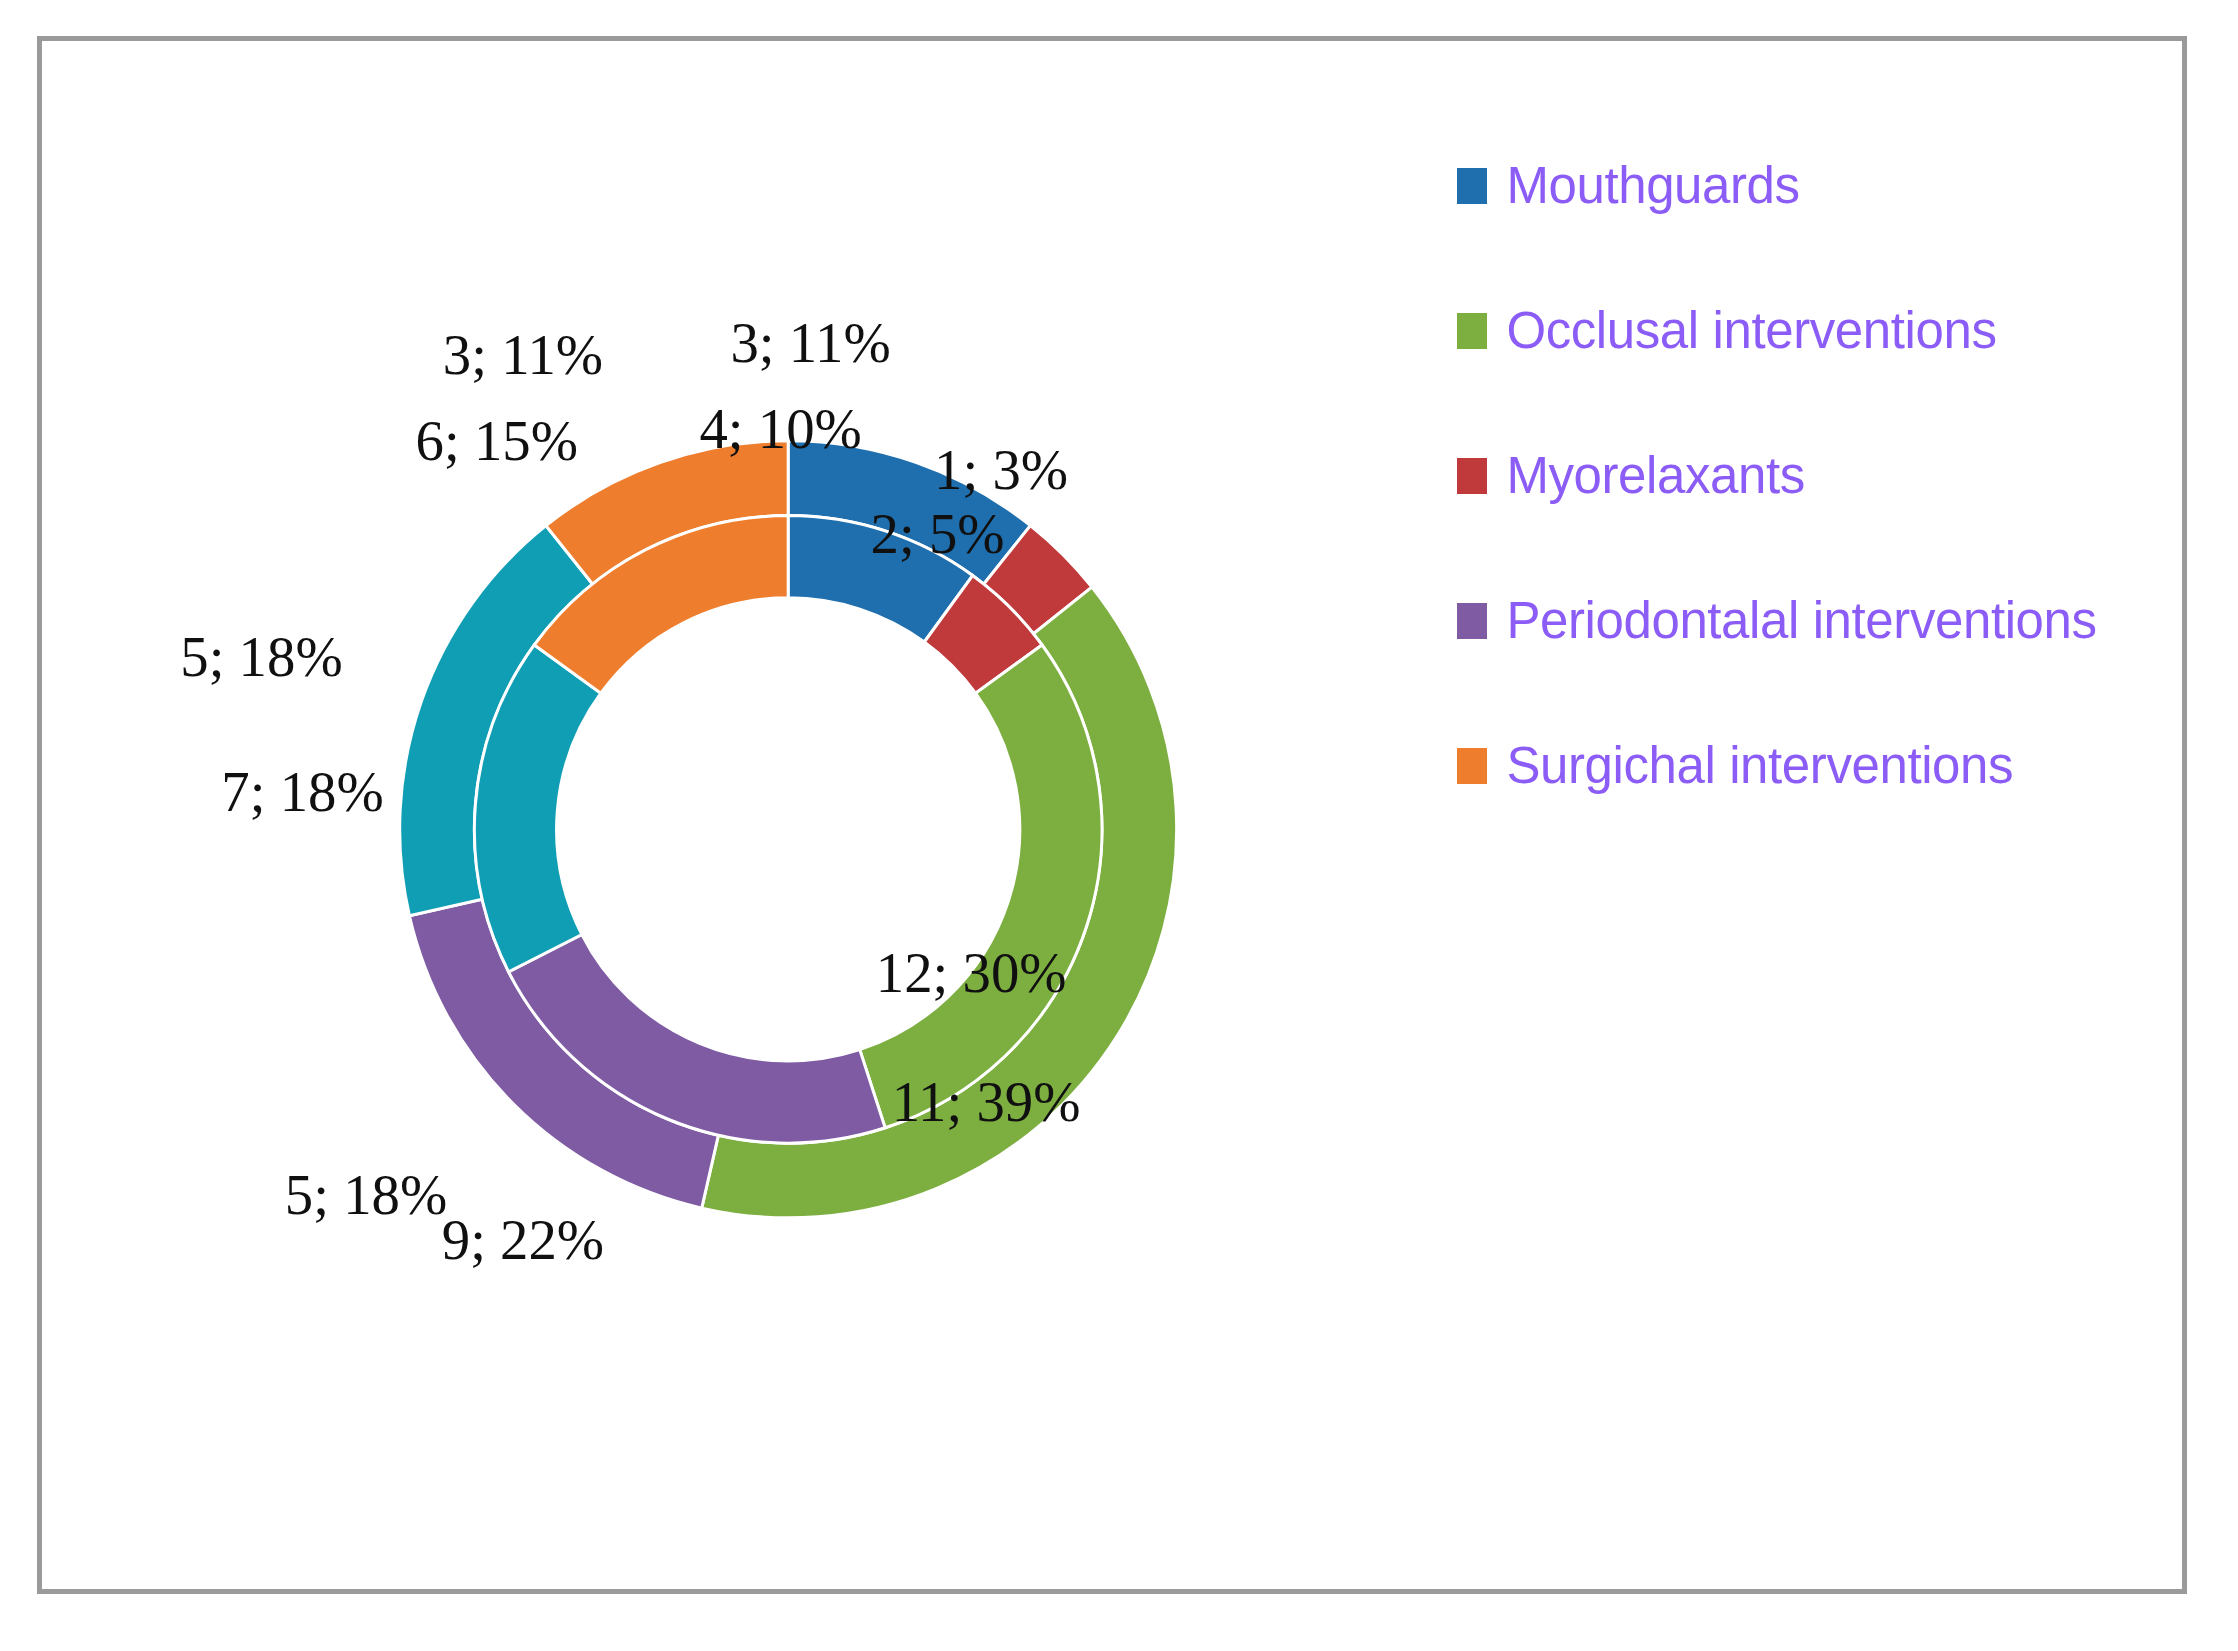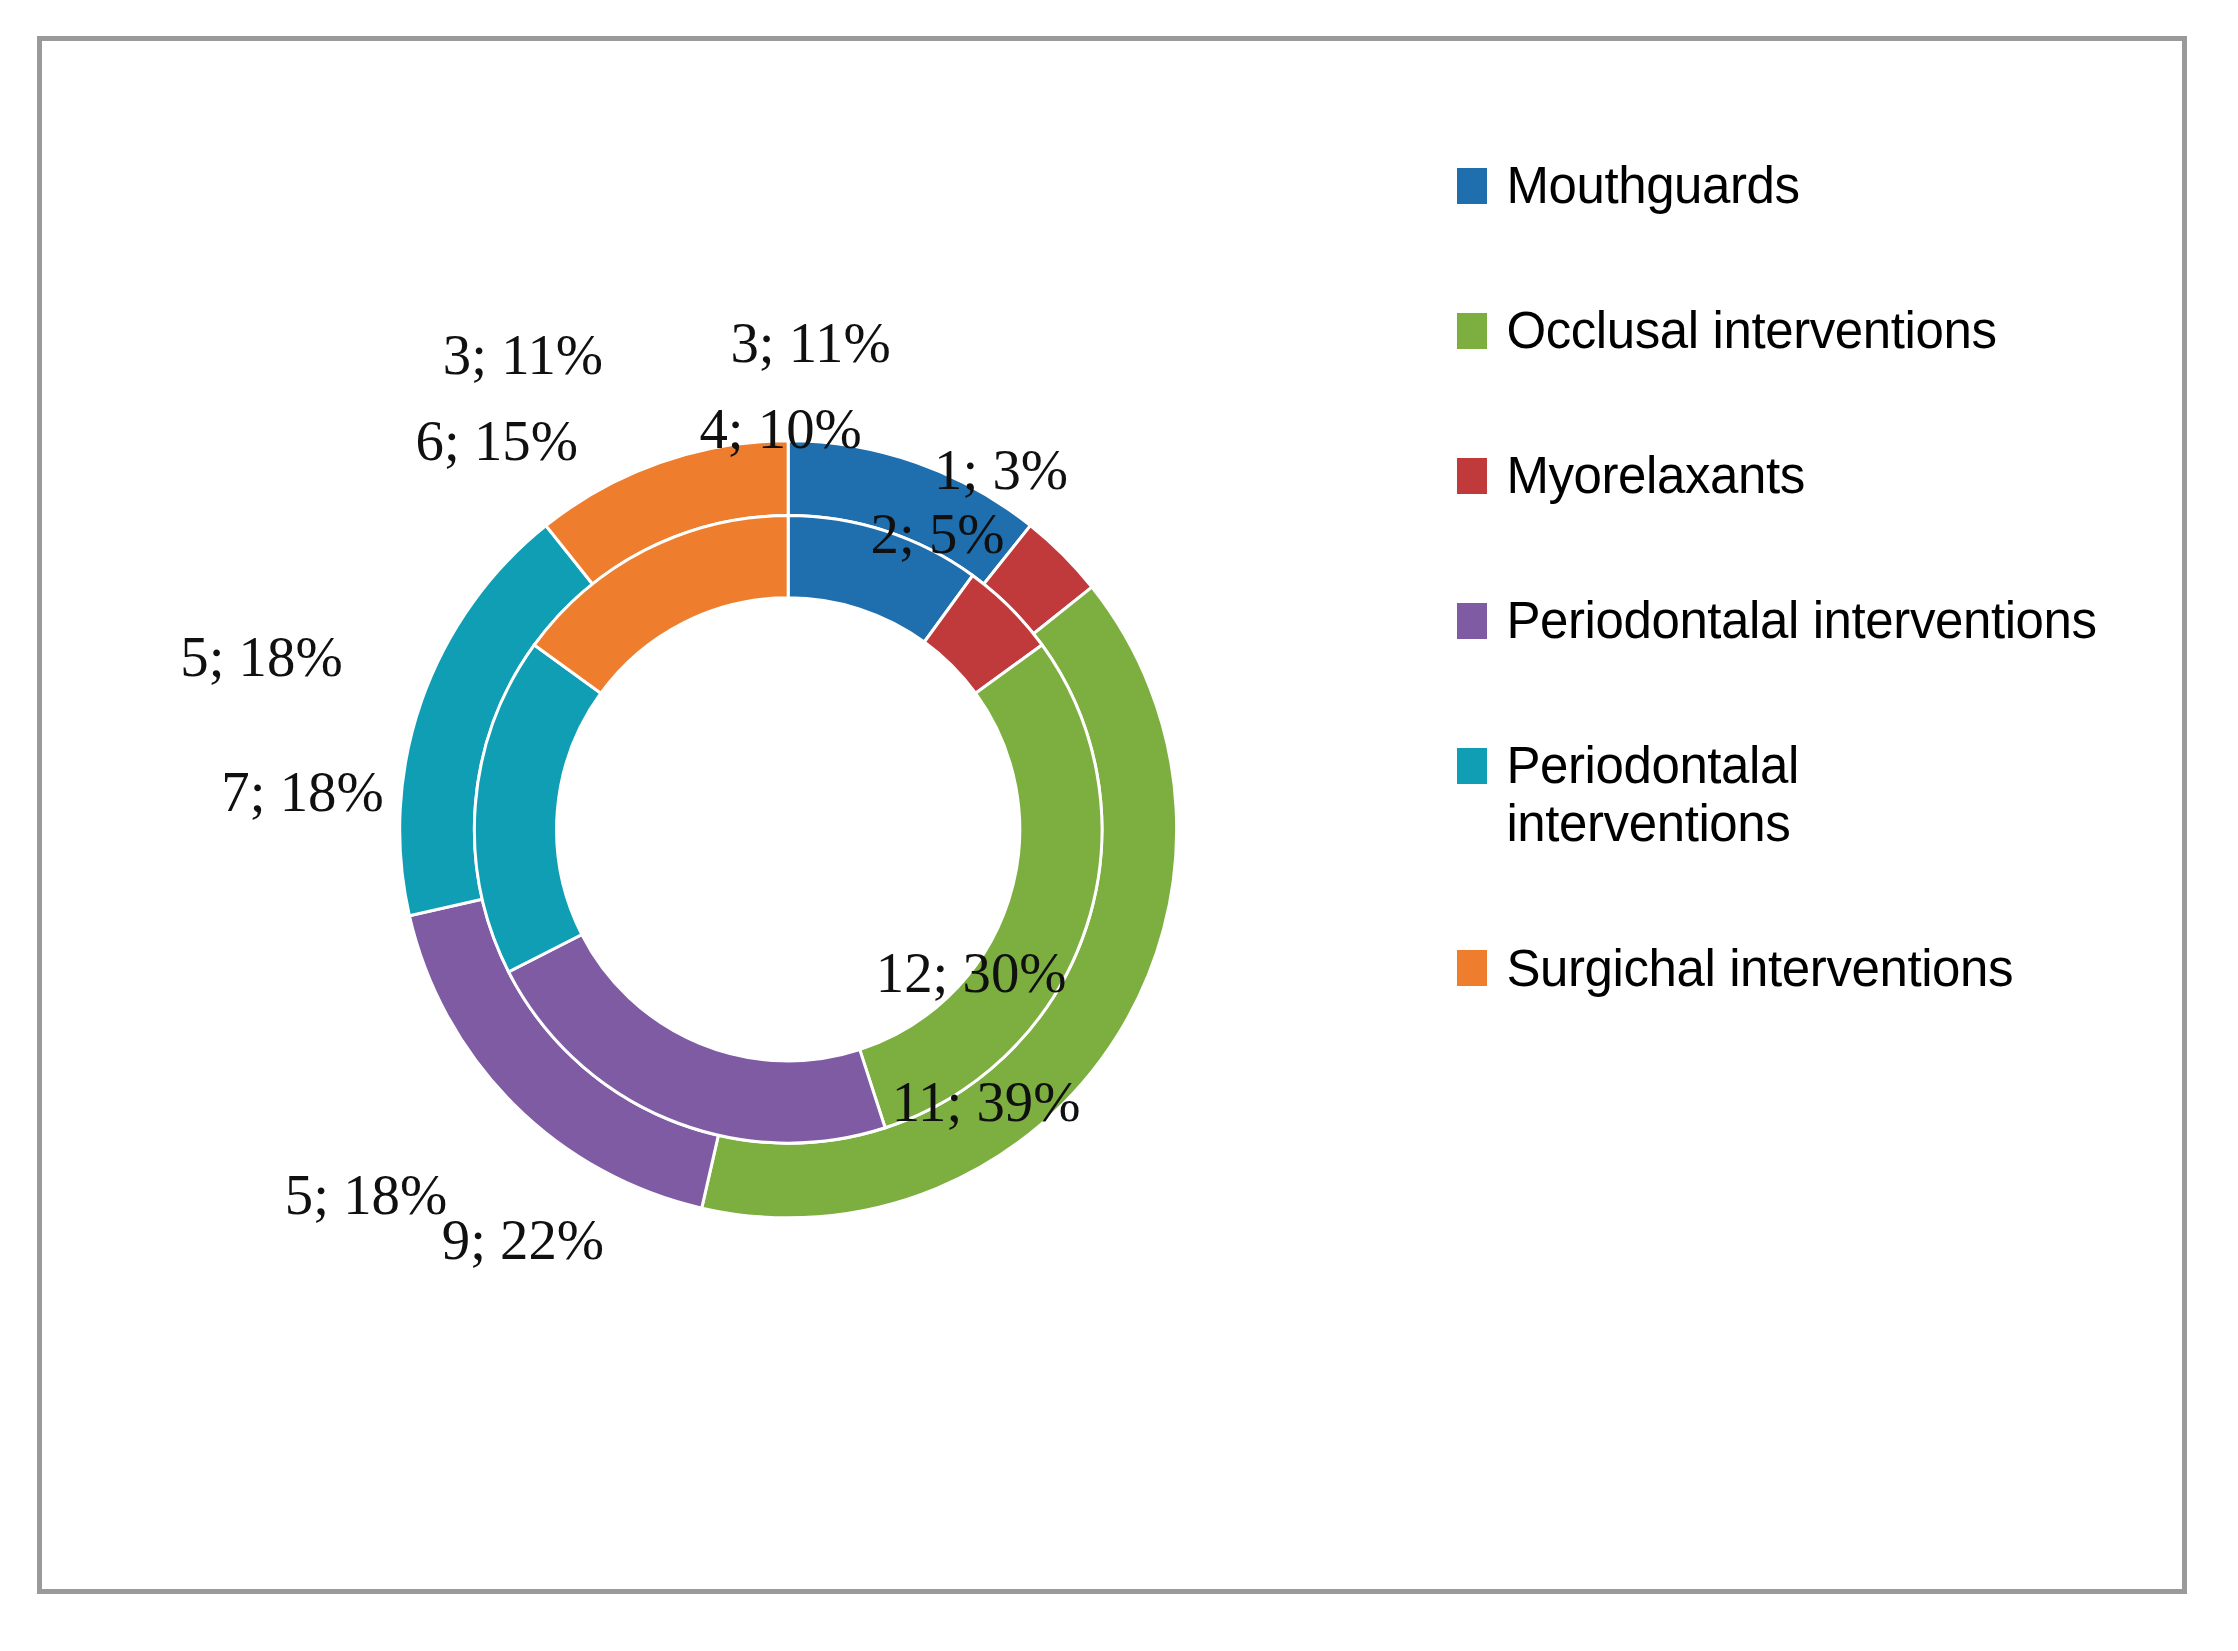--- a/index.html
+++ b/index.html
@@ -38,21 +38,21 @@
   }
   .legend-swatch{
     width:30px;height:36px;
     flex:0 0 30px;
     margin-top:10.5px;
     margin-right:19.4px;
   }
   .legend-label{
     font-size:51px;
     line-height:1.12;
-    color:#000000;
+    color:#8b5cf6;
     font-family:"Liberation Sans", sans-serif;
     white-space:pre-line;
     letter-spacing:-0.4px;
   }
   .dl{
     font-family:"Liberation Serif", serif;
     font-size:76px;
     fill:#101010;
     font-weight:400;
   }
@@ -118,22 +118,17 @@
     </div>
     <div class="legend-item">
       <span class="legend-swatch" style="background: rgb(192, 57, 59);"></span>
       <span class="legend-label">Myorelaxants</span>
     </div>
     <div class="legend-item">
       <span class="legend-swatch" style="background: rgb(126, 91, 163);"></span>
       <span class="legend-label">Periodontalal interventions</span>
     </div>
     <div class="legend-item">
-      <span class="legend-swatch" style="background: rgb(16, 158, 181);"></span>
-      <span class="legend-label">Periodontalal
-interventions</span>
-    </div>
-    <div class="legend-item">
       <span class="legend-swatch" style="background: rgb(238, 126, 45);"></span>
       <span class="legend-label">Surgichal interventions</span>
     </div>
   </div>
 
 
 </body></html>

